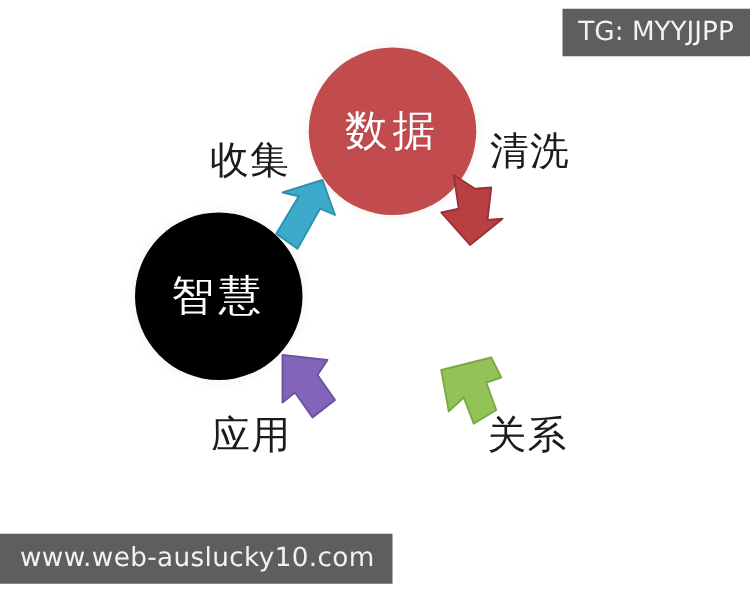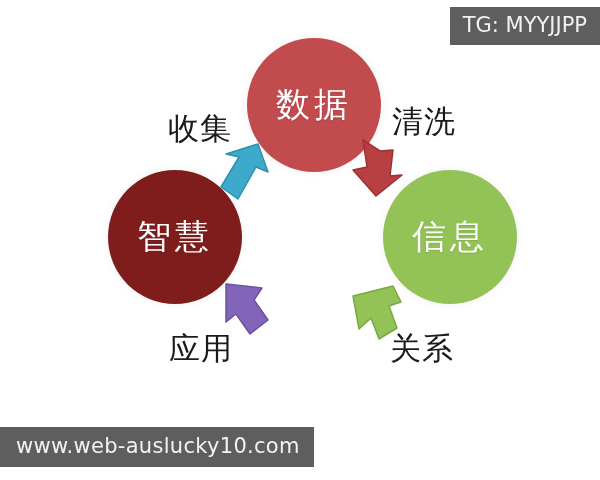--- a/index.html
+++ b/index.html
@@ -26,41 +26,41 @@
     align-items: center;
     justify-content: center;
     box-shadow: 0 0 10px rgba(0,0,0,0.06);
   }
   .circle .node-label {
     color: #ffffff;
     font-size: 34px;
     letter-spacing: 4px;
     line-height: 1;
     text-shadow: 0 1px 2px rgba(0,0,0,0.12);
-    font-family: Liberation Serif, serif;
+    font-family: Liberation Sans, sans-serif;
   }
   #circle-data {
     left: 247px; top: 38px;
     width: 134px; height: 134px;
     background: #c24b4e;
   }
   #circle-info {
     left: 383px; top: 170px;
     width: 134px; height: 134px;
     background: #93c356;
   }
   #circle-knowledge {
     left: 247px; top: 305px;
     width: 134px; height: 134px;
     background: #8265b8;
   }
   #circle-wisdom {
     left: 108px; top: 170px;
     width: 134px; height: 134px;
-    background: #7f1d1d;
+    background: #000000;
   }
   .edge-label {
     position: absolute;
     color: #1b1b1b;
     font-size: 31px;
     letter-spacing: 1px;
     line-height: 1;
     white-space: nowrap;
     font-family: "DejaVu Sans", "Liberation Sans", sans-serif;
   }
@@ -99,23 +99,20 @@
 </style>
 </head>
 <body>
 
 <div id="stage">
 
   <div class="circle" id="circle-data">
     <span class="node-label">数据</span>
   </div>
 
-  <div class="circle" id="circle-info">
-    <span class="node-label">信息</span>
-  </div>
 
 
   <div class="circle" id="circle-wisdom">
     <span class="node-label">智慧</span>
   </div>
 
   <svg class="arrow-svg" id="arrow-collect" width="66" height="62" viewBox="0 0 66 62">
     <polygon points="48,2 58,30 46,25 28,57 11,45 29,15 16,12" fill="#3daacb" stroke="#2e90ae" stroke-width="1.5" stroke-linejoin="round"></polygon>
   </svg>
 

